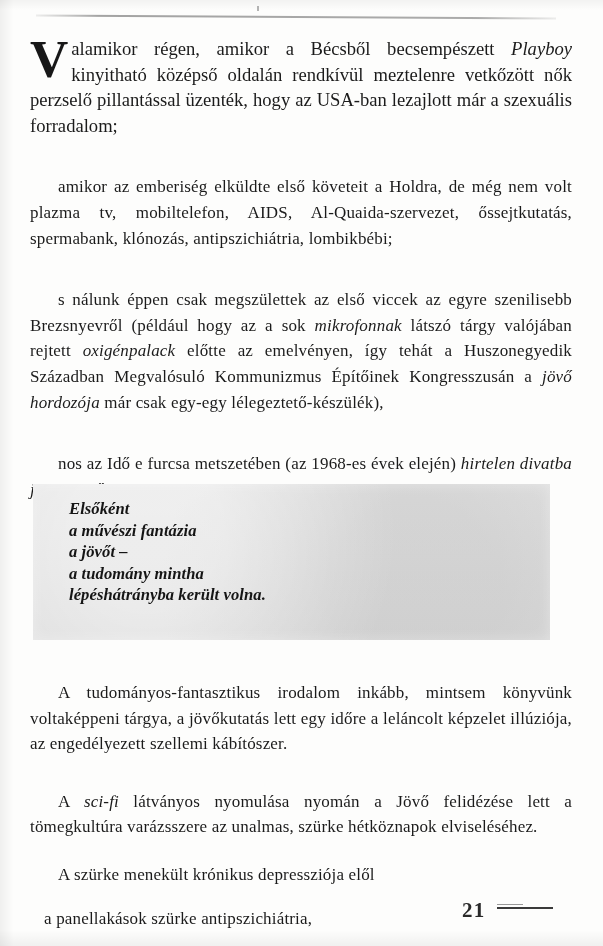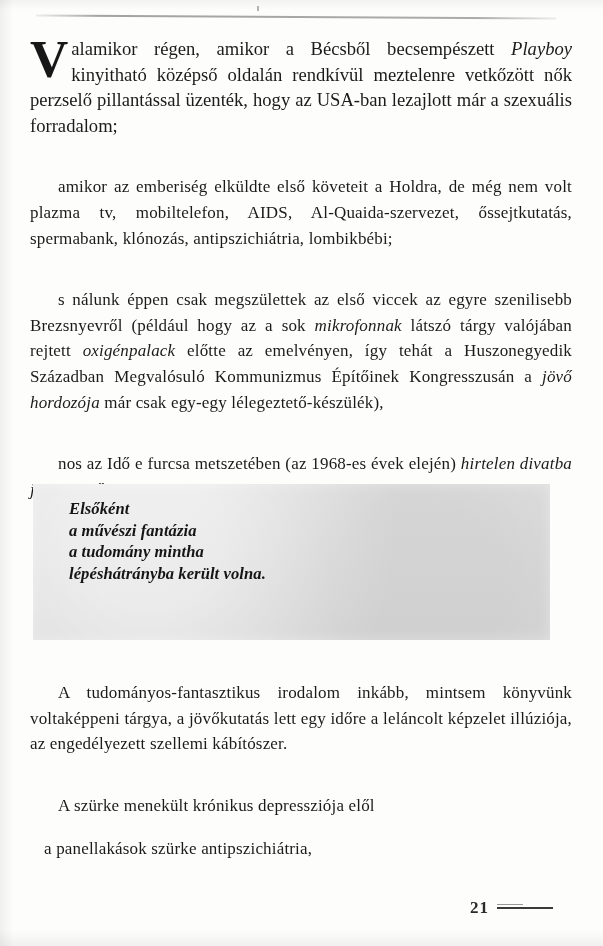--- a/index.html
+++ b/index.html
@@ -143,24 +143,23 @@
     top: 898px;
     width: 603px;
     height: 30px;
   }
   .page-num {
     position: absolute;
     left: 462px;
     top: 0px;
     font-family: "Liberation Serif", "DejaVu Serif", serif;
     font-weight: bold;
-    font-size: 17px;
+    font-size: 21px;
     letter-spacing: 0.06em;
     color: #2a2a2a;
-    margin-left: 8px;
   }
   .footer-rule {
     position: absolute;
     left: 497px;
     top: 9px;
     width: 56px;
     height: 2px;
     background: #3a3a3a;
   }
   .footer-rule-2 {
@@ -200,31 +199,33 @@
     <div class="gap-lg"></div>
 
     <p class="body-par indent"><span>nos az Idő e furcsa metszetében (az 1968-es évek elején) </span><i>hirtelen divatba jött a Jövő.</i></p>
 
   </div>
 
   <div class="callout">
     <div class="callout-inner">
       <div class="callout-line">Elsőként</div>
       <div class="callout-line">a művészi fantázia</div>
+      <div class="callout-line">a jövőt –</div>
       <div class="callout-line">a tudomány mintha</div>
       <div class="callout-line">lépéshátrányba került volna.</div>
     </div>
   </div>
 
   <div class="text-col-lower">
 
     <p class="body-par indent">A tudományos-fantasztikus irodalom inkább, mintsem könyvünk voltaképpeni tárgya, a jövőkutatás lett egy időre a leláncolt képzelet illúziója, az engedélyezett szellemi kábítószer.</p>
 
     <div class="gap-md"></div>
 
+    <p class="body-par indent"><span>A </span><i>sci-fi</i><span> látványos nyomulása nyomán a Jövő felidézése lett a tömegkultúra varázsszere az unalmas, szürke hétköznapok elviseléséhez.</span></p>
 
     <div class="gap-sm"></div>
 
     <p class="body-par indent">A szürke menekült krónikus depressziója elől</p>
     <p class="body-par" style="text-indent:14px;">a panellakások szürke antipszichiátria,</p>
 
   </div>
 
   <div class="footer">
     <div class="page-num">21</div>

